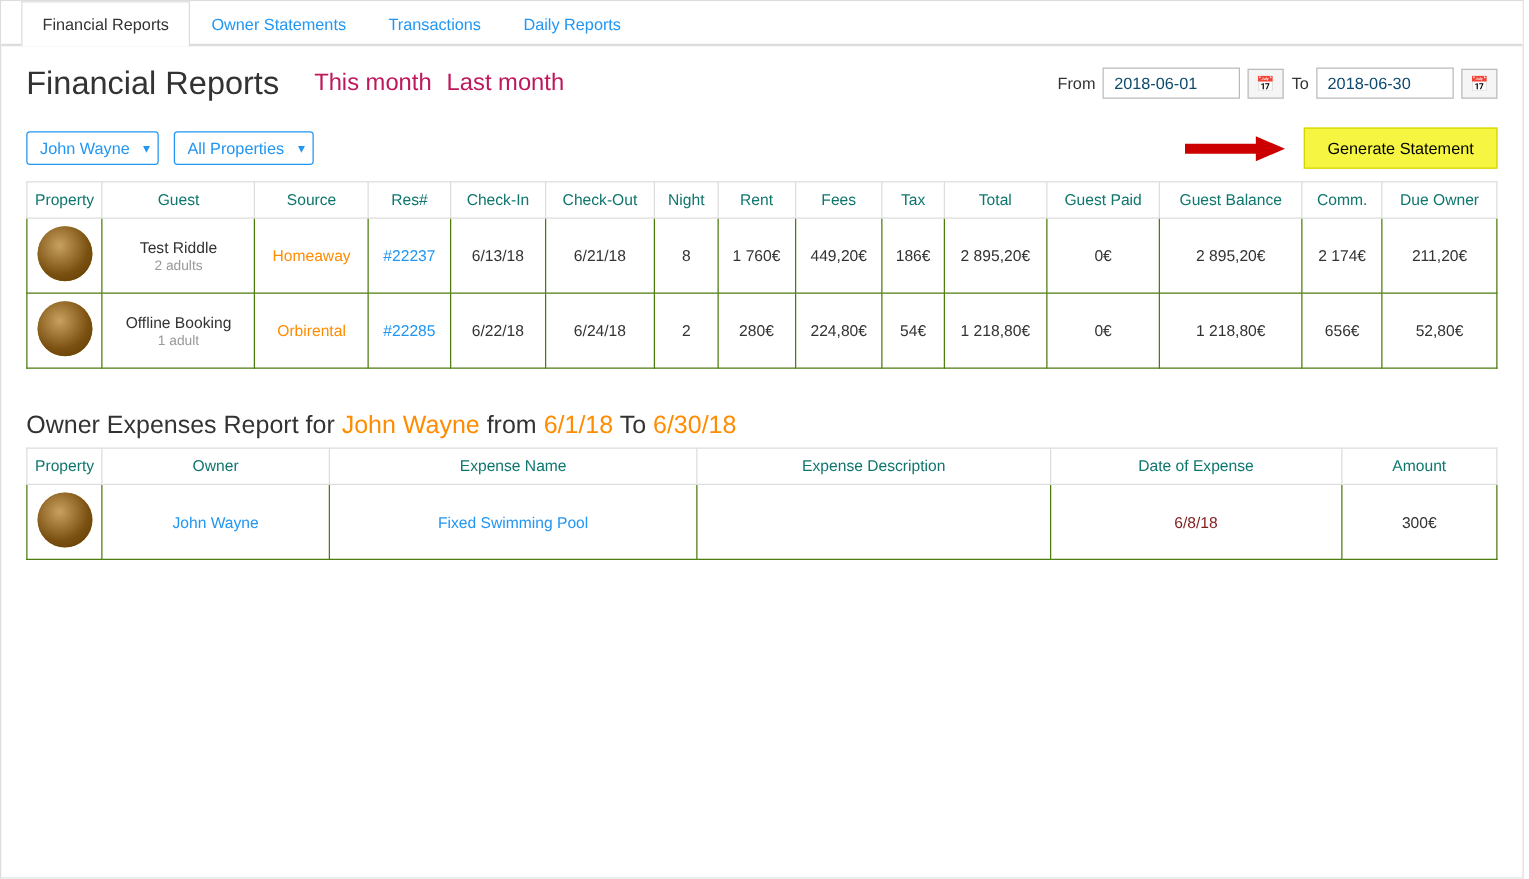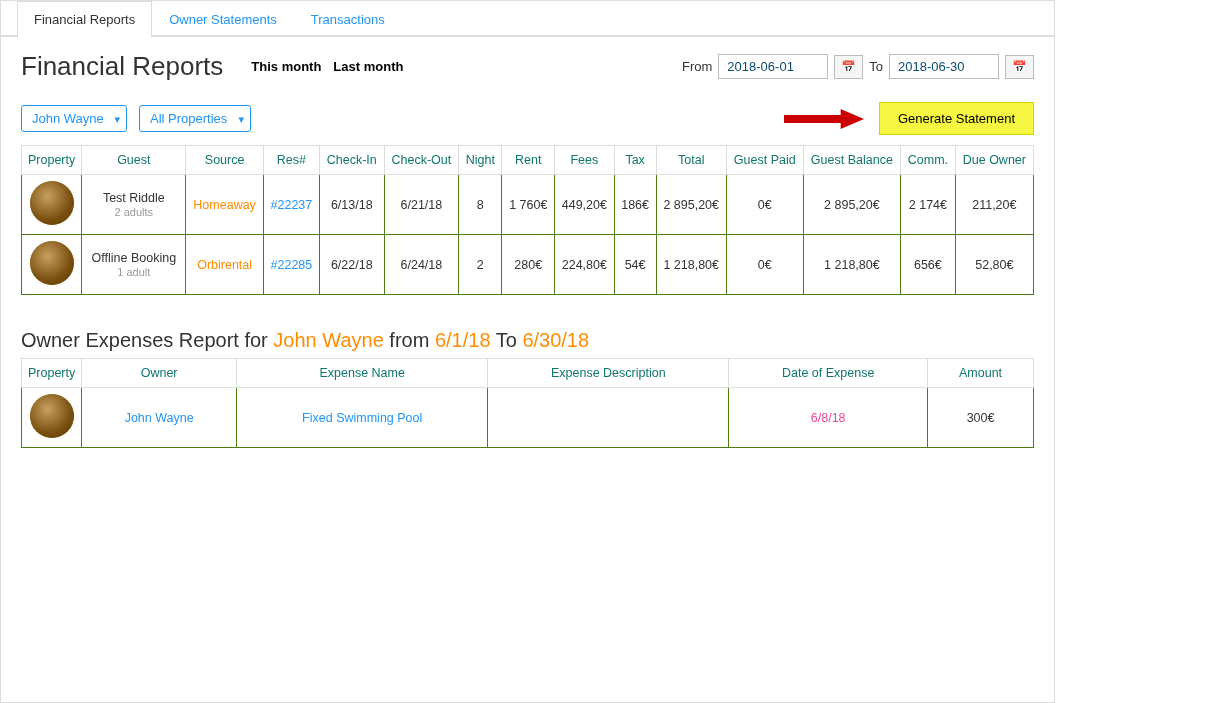--- a/index.html
+++ b/index.html
@@ -1,31 +1,31 @@
 <!DOCTYPE html>
 <html><head>
   <meta charset="utf-8">
   <style>
     * { box-sizing: border-box; margin: 0; padding: 0; }
     body { font-family: Arial, sans-serif; font-size: 13px; color: #333; background: #fff; }
 
-    .outer-container { width: 1055px; min-height: 703px; background: #fff; border: 1px solid #ddd; }
+    .outer-container { width: 1219px; min-height: 703px; background: #fff; border: 1px solid #ddd; }
 
     
     .tabs { display: flex; border-bottom: 2px solid #ddd; padding: 0 16px; background: #fff; }
     .tab { padding: 10px 16px; cursor: pointer; font-size: 13px; color: #555; border: 1px solid transparent; border-bottom: none; margin-bottom: -2px; }
     .tab.active { background: #fff; border-color: #ddd; border-bottom-color: #fff; color: #333; font-weight: normal; }
     .tab:not(.active) { color: #2196F3; border-color: transparent; }
     .tab.active { color: #333; }
 
     
     .header-area { padding: 14px 20px 10px; display: flex; align-items: center; flex-wrap: wrap; gap: 8px; }
     .page-title { font-size: 26px; font-weight: normal; color: #333; flex: 0 0 auto; margin-right: 20px; }
     .date-shortcuts { display: flex; gap: 12px; align-items: center; }
-    .date-shortcut-btn { color: #000000; cursor: pointer; font-size: 13px; background: none; border: none; text-decoration: none; font-weight: bold; }
+    .date-shortcut-btn { color: #be185d; cursor: pointer; font-size: 19px; background: none; border: none; text-decoration: none; }
     .date-range { display: flex; align-items: center; gap: 6px; margin-left: auto; }
     .date-label { font-size: 13px; color: #333; }
     .date-input { border: 1px solid #bbb; padding: 4px 8px; font-size: 13px; color: #0c4a6e; width: 110px; }
     .cal-btn { border: 1px solid #bbb; background: #f5f5f5; padding: 4px 6px; cursor: pointer; font-size: 12px; }
 
     
     .filters-area { padding: 10px 20px; display: flex; align-items: center; gap: 12px; }
     .filter-select { border: 1px solid #2196F3; color: #2196F3; background: #fff; padding: 5px 22px 5px 10px; font-size: 13px; cursor: pointer; appearance: none; position: relative; border-radius: 3px; }
     .filter-select-wrapper { position: relative; display: inline-block; }
     .filter-select-wrapper::after { content: '▾'; position: absolute; right: 7px; top: 50%; transform: translateY(-50%); color: #2196F3; font-size: 11px; pointer-events: none; }
@@ -58,20 +58,21 @@
   </style>
 </head>
 <body>
 
 <div class="outer-container">
 
   <div class="tabs">
     <div class="tab active">Financial Reports</div>
     <div class="tab">Owner Statements</div>
     <div class="tab">Transactions</div>
+    <div class="tab">Daily Reports</div>
   </div>
 
   <div class="header-area">
     <span class="page-title">Financial Reports</span>
     <div class="date-shortcuts">
       <button class="date-shortcut-btn">This month</button>
       <button class="date-shortcut-btn">Last month</button>
     </div>
     <div class="date-range">
       <span class="date-label">From</span>
@@ -181,19 +182,19 @@
           <th>Date of Expense</th>
           <th>Amount</th>
         </tr>
       </thead>
       <tbody id="expenses-tbody">
       <tr>
             <td class="avatar-cell"><div class="avatar"><div class="avatar-inner"></div></div></td>
             <td class="cell-pad"><a href="#" class="link-blue">John Wayne</a></td>
             <td class="cell-pad"><a href="#" class="link-blue">Fixed Swimming Pool</a></td>
             <td class="cell-pad"></td>
-            <td class="cell-pad"><span class="link-blue" style="color:#ec4899">6/8/18</span></td>
+            <td class="cell-pad"><span class="link-blue" style="color:#7f1d1d">6/8/18</span></td>
             <td class="cell-pad">300€</td>
           </tr>
         </tbody>
     </table>
   </div>
 </div>
 
 </body></html>

